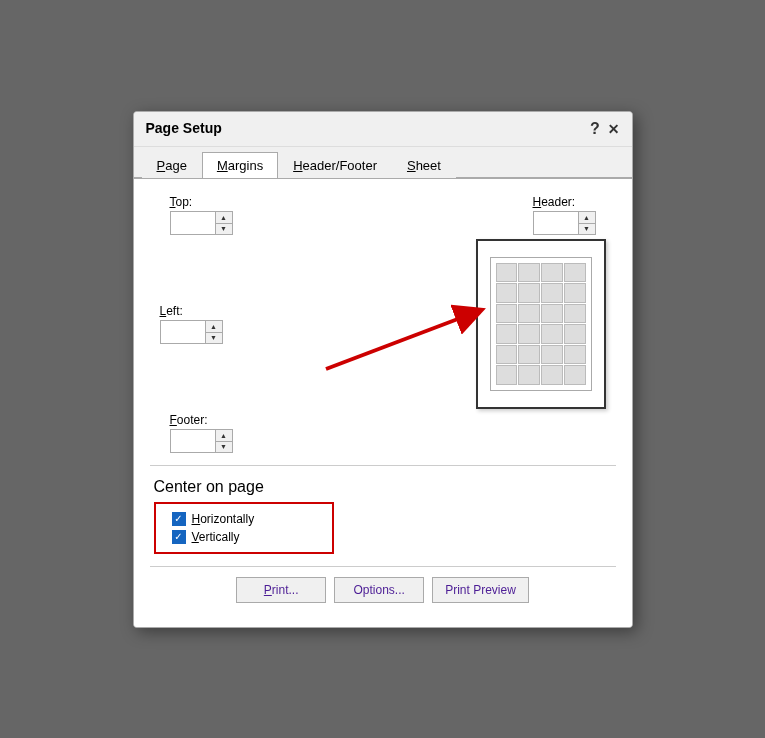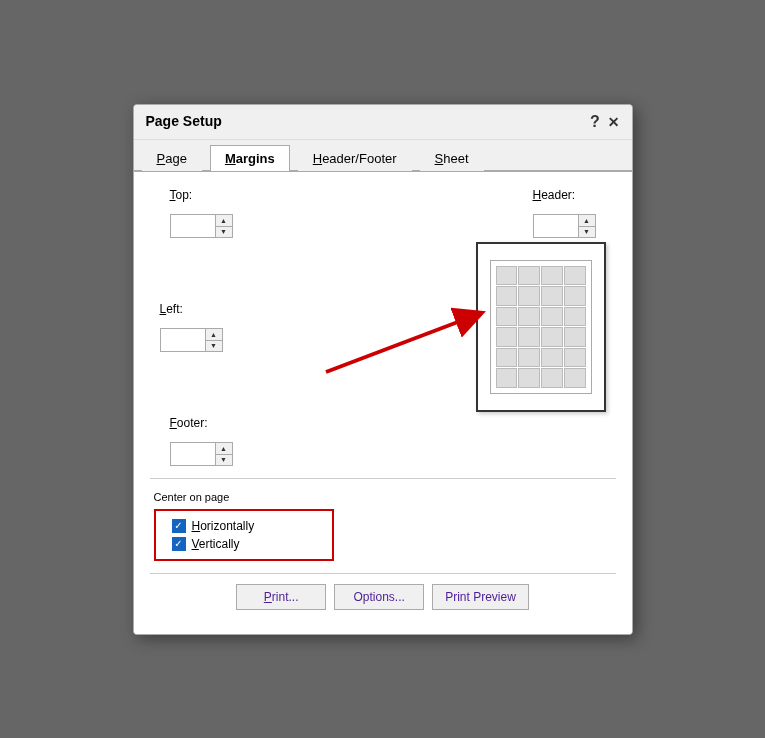--- a/index.html
+++ b/index.html
@@ -54,38 +54,38 @@
       border: none;
       font-weight: bold;
       line-height: 1;
     }
     .tabs {
       display: flex;
       background: #f0f0f0;
       border-bottom: 1px solid #aaa;
       padding: 0 8px;
       padding-top: 4px;
-      gap: 8px;
+      gap: 0;
     }
     .tab {
       padding: 5px 14px;
       cursor: pointer;
       border: 1px solid transparent;
       border-bottom: none;
       font-size: 13px;
       color: #000;
       background: #f0f0f0;
       position: relative;
       top: 1px;
     }
     .tab.active {
       background: #fff;
       border-color: #aaa;
       border-bottom-color: #fff;
-      font-weight: 700;
+      font-weight: 400;
       z-index: 1;
     }
     .tab-underline {
       text-decoration: underline;
     }
     .content {
       background: #fff;
       padding: 16px;
       border-top: 1px solid #aaa;
     }
@@ -99,21 +99,21 @@
       display: flex;
       justify-content: space-between;
       width: 100%;
       padding: 0 20px;
       margin-bottom: 4px;
     }
     .field-group {
       display: flex;
       flex-direction: column;
       align-items: flex-start;
-      gap: 12px;
+      gap: 2px;
     }
     .field-label {
       font-size: 12px;
       color: #000;
     }
     .field-label .underline { text-decoration: underline; }
     .spinner-input {
       display: flex;
       align-items: stretch;
       border: 1px solid #aaa;
@@ -204,21 +204,21 @@
     }
     .separator {
       height: 1px;
       background: #ccc;
       margin: 12px 0 8px 0;
     }
     .center-section {
       padding: 4px 0;
     }
     .center-label {
-      font-size: 11px;
+      font-size: 16px;
       color: #000;
       margin-bottom: 6px;
       margin-left: 4px;
     }
     .checkbox-group {
       display: flex;
       flex-direction: column;
       gap: 4px;
       margin-left: 4px;
       border: 2px solid #cc0000;

